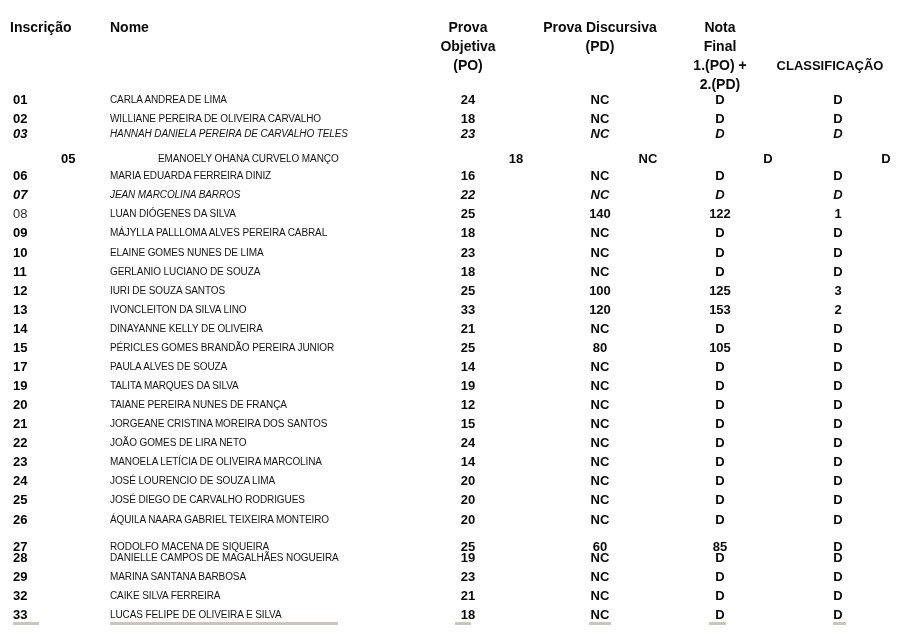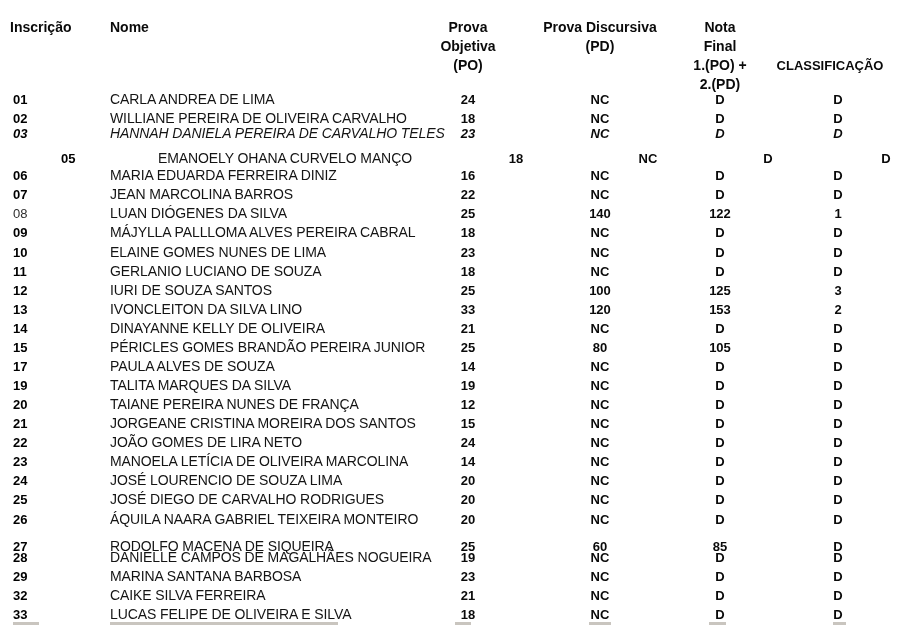--- a/index.html
+++ b/index.html
@@ -18,21 +18,21 @@
     line-height:19px;
     white-space:pre-line;
     color:#0a0a0a;
   }
   .hdr.center{text-align:center;}
   .hdr.small{font-size:13px;}
   .row{position:absolute;left:0;width:898px;height:19px;}
   .cell{position:absolute;top:0;line-height:19px;}
   .c-insc{left:13px;width:70px;font-size:13px;font-weight:bold;color:#000000;}
   .c-insc.regular{font-weight:normal;color:#2e2e2e;}
-  .c-nome{left:110px;width:348px;font-size:14px;letter-spacing:-0.1px;color:#141414;white-space:nowrap;overflow:hidden;}
+  .c-nome{left:110px;width:348px;font-size:10px;letter-spacing:-0.1px;color:#141414;white-space:nowrap;overflow:hidden;}
   .num{font-size:13px;font-weight:bold;text-align:center;color:#0a0a0a;}
   .c-po{left:410px;width:116px;}
   .c-pd{left:542px;width:116px;}
   .c-nota{left:662px;width:116px;}
   .c-cls{left:780px;width:116px;}
   .art{position:absolute;top:622px;height:3px;background:#c9c5bf;}
 </style>
 </head>
 <body>
 
@@ -90,21 +90,21 @@
         <div class="cell c-cls num">D</div>
       </div>
       <div class="row" style="top: 166.28px;">
         <div class="cell c-insc">06</div>
         <div class="cell c-nome">MARIA EDUARDA FERREIRA DINIZ</div>
         <div class="cell c-po num">16</div>
         <div class="cell c-pd num">NC</div>
         <div class="cell c-nota num">D</div>
         <div class="cell c-cls num">D</div>
       </div>
-      <div class="row" style="top: 185.35px;">
+      <div class="row" style="top: 185.35px; font-style: italic;">
         <div class="cell c-insc">07</div>
         <div class="cell c-nome">JEAN MARCOLINA BARROS</div>
         <div class="cell c-po num">22</div>
         <div class="cell c-pd num">NC</div>
         <div class="cell c-nota num">D</div>
         <div class="cell c-cls num">D</div>
       </div>
       <div class="row" style="top: 204.42px;">
         <div class="cell c-insc regular">08</div>
         <div class="cell c-nome">LUAN DIÓGENES DA SILVA</div>

